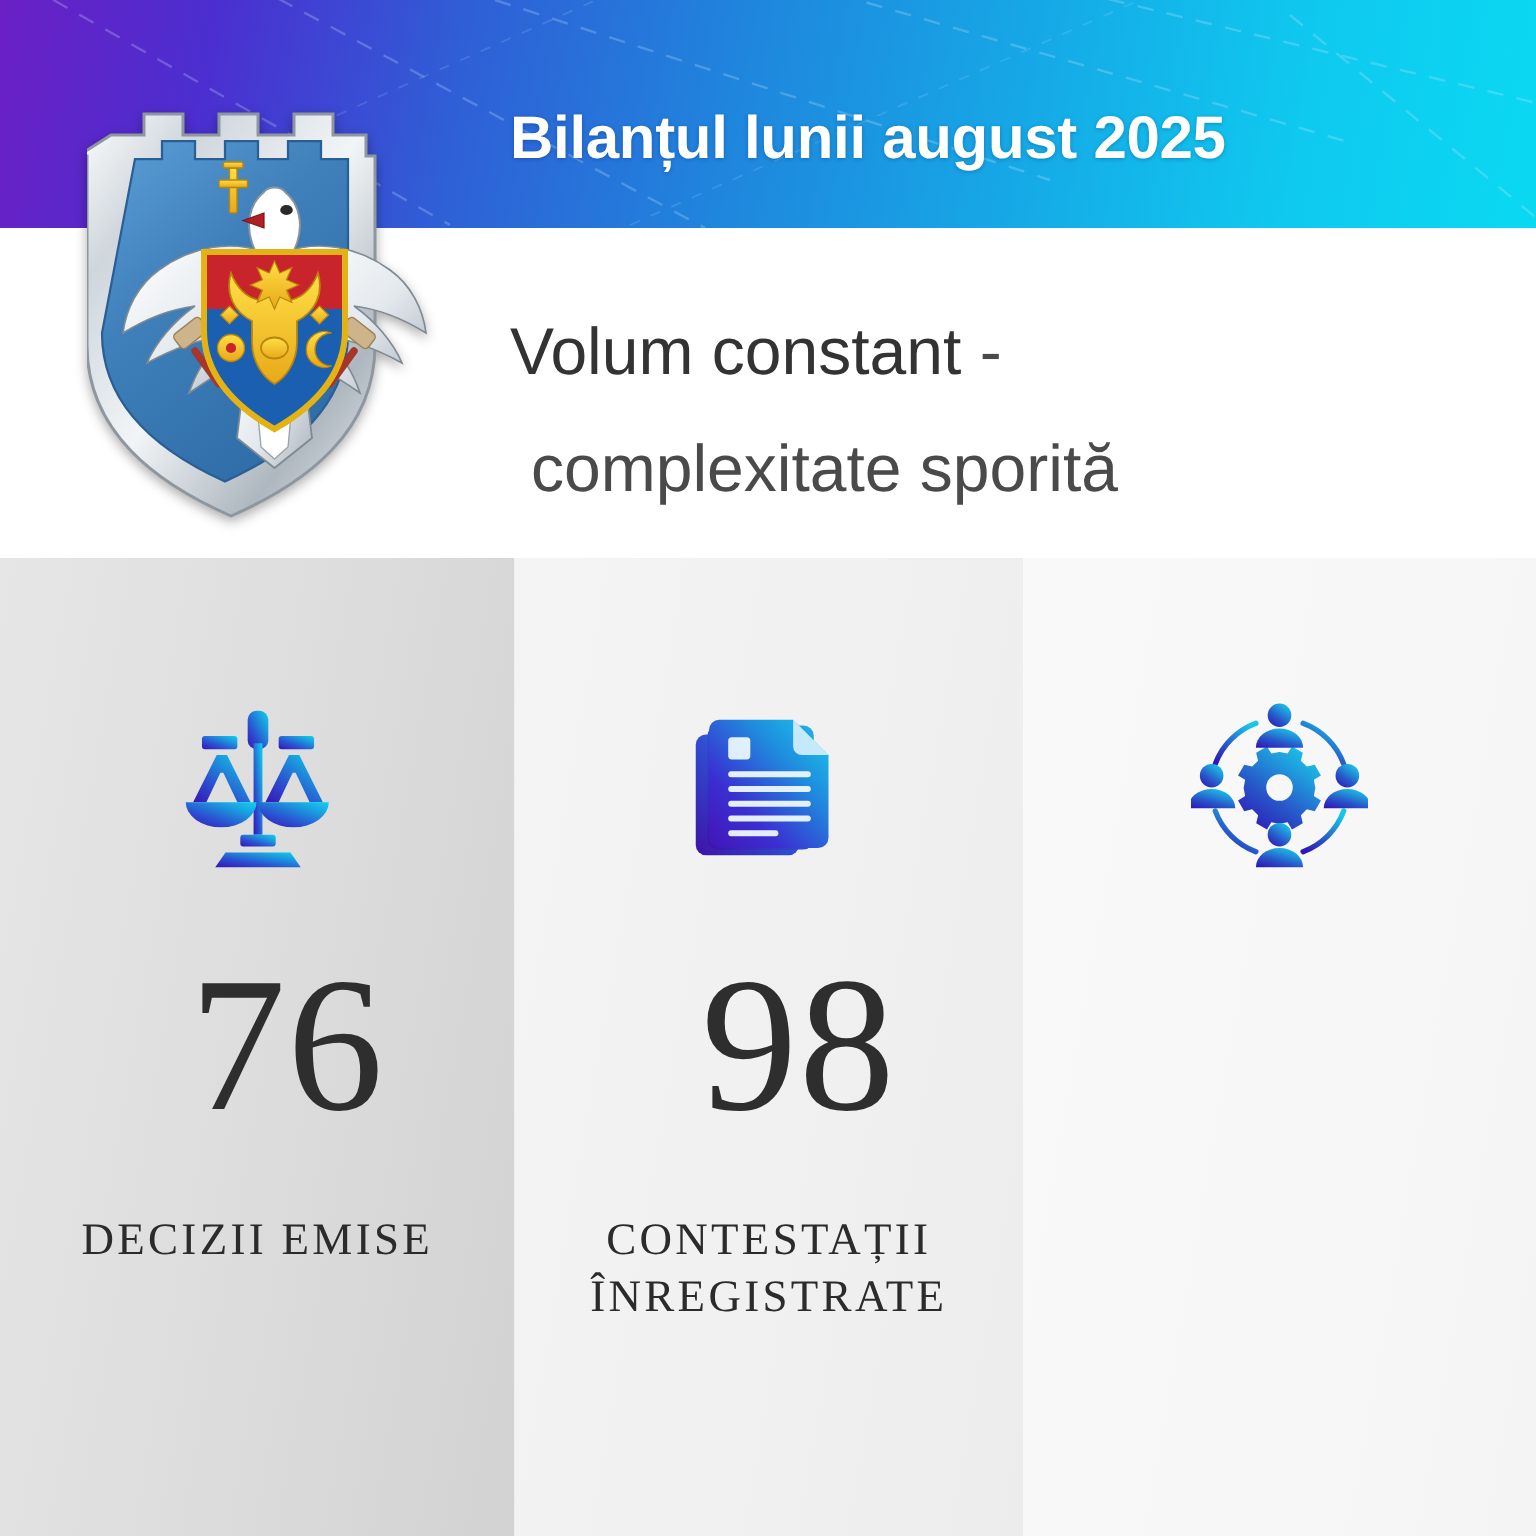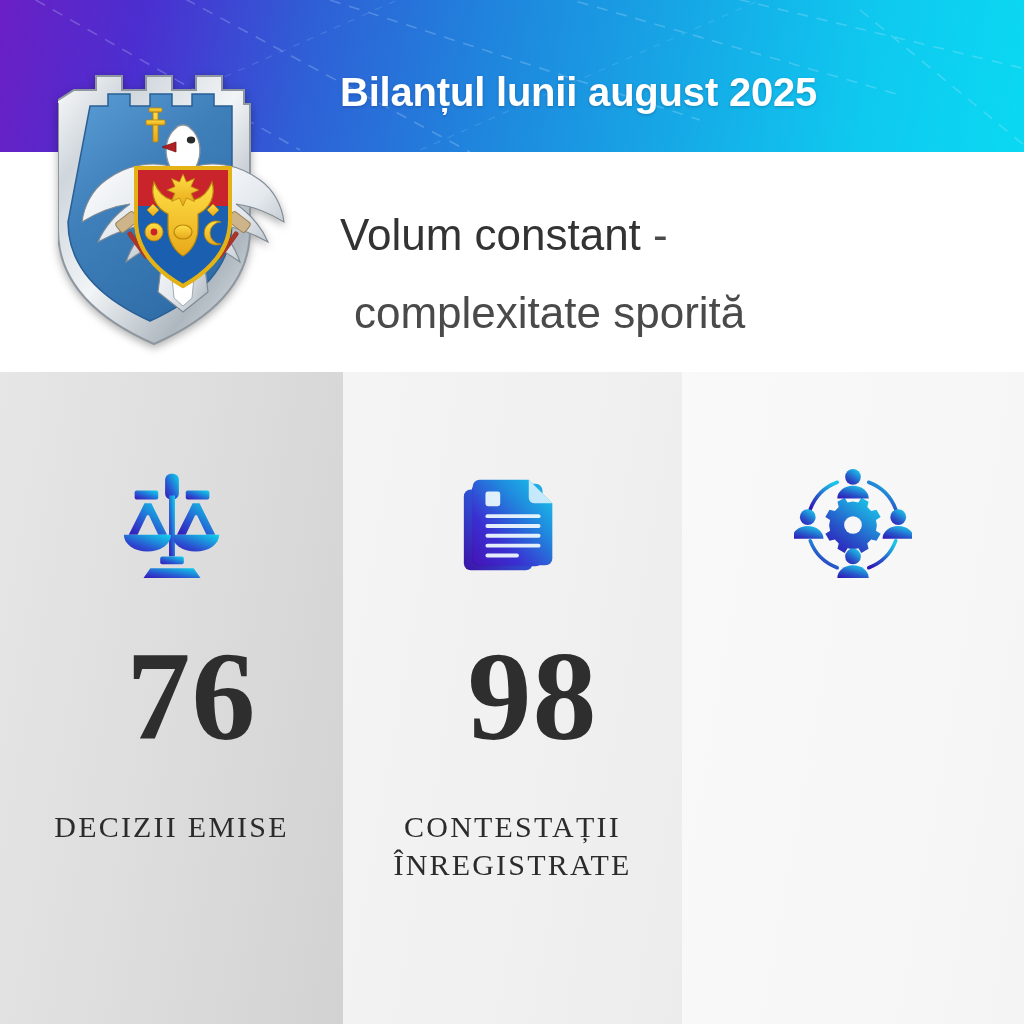--- a/index.html
+++ b/index.html
@@ -78,21 +78,21 @@
   .panel.p3{ width:342px; background:linear-gradient(100deg,#f9f9f9 0%,#f7f7f7 60%,#f4f4f4 100%); }
 
   .stat-icon{ width:130px; height:130px; display:flex; align-items:center; justify-content:center; }
   .stat-icon svg{ width:118px; height:118px; display:block; }
 
   .stat-number{
     margin-top:42px;
     font-family:"Liberation Serif", serif;
     font-size:126px; line-height:1;
     color:#2e2e2e;
-    font-weight:bold;
+    font-weight:normal;
     letter-spacing:1px;
     margin-left:40px;
   }
   .stat-label{
     margin-top:48px;
     font-family:"Liberation Serif", serif;
     font-size:30px; line-height:1.28;
     color:#2b2b2b;
     letter-spacing:2.2px;
     text-align:center;

